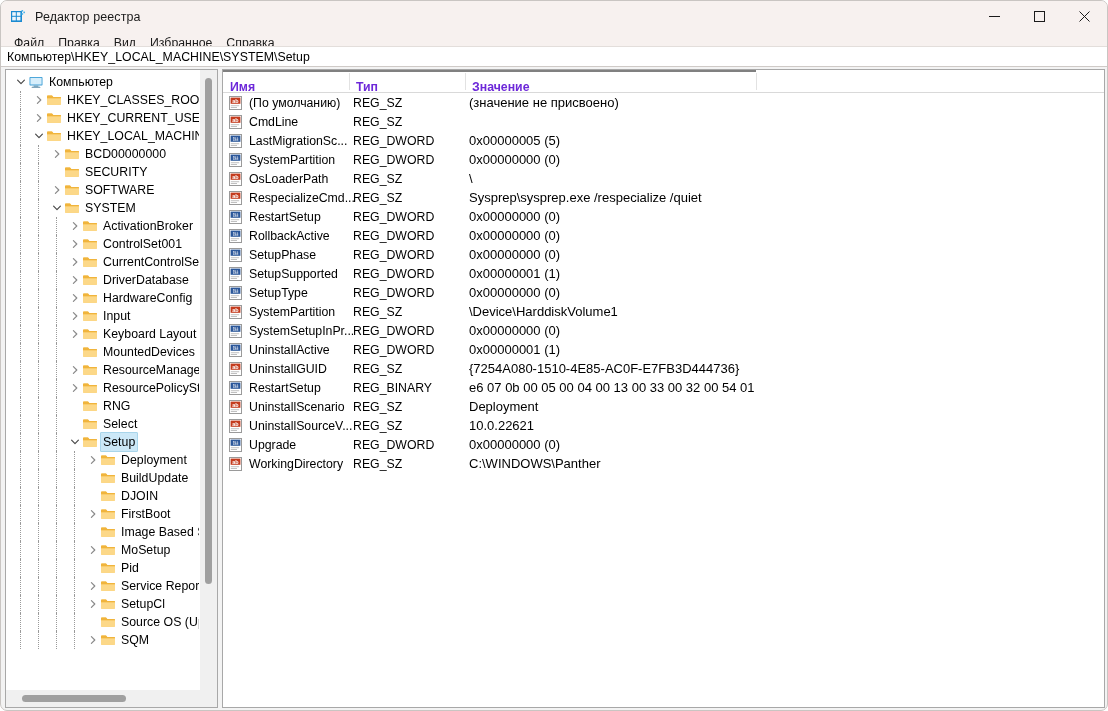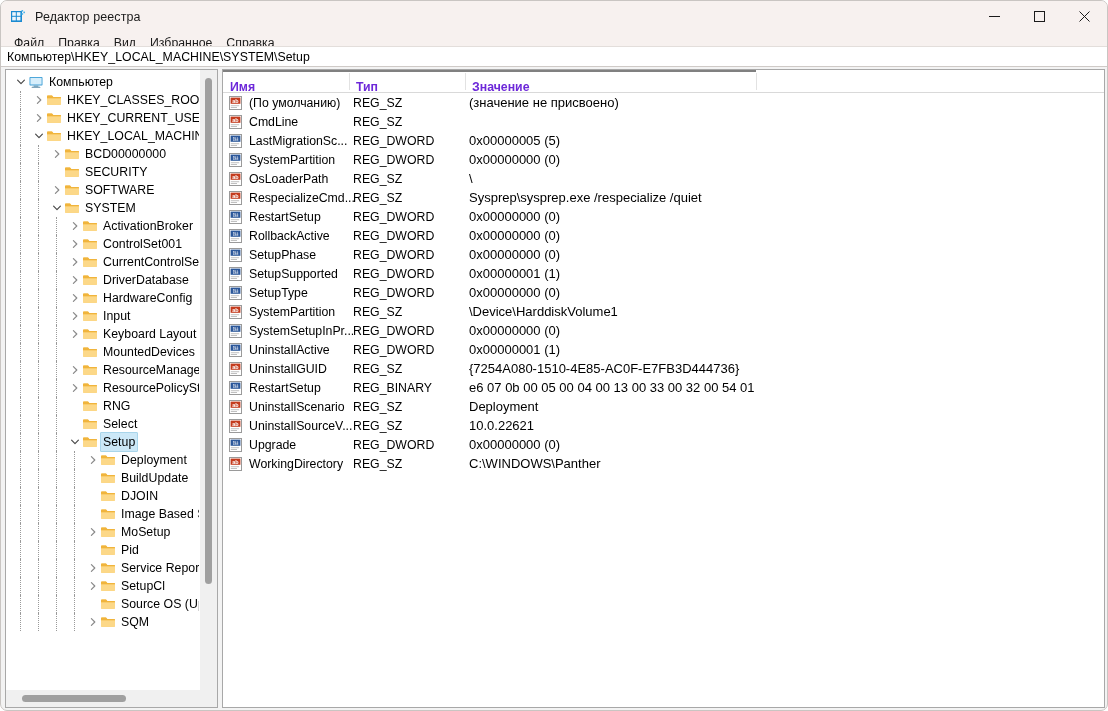--- a/index.html
+++ b/index.html
@@ -735,20 +735,38 @@
                   <path d="M1 4.2 C1 3.7 1.3 3.4 1.8 3.4 H6 L7.3 4.9 H14.2 C14.7 4.9 15 5.2 15 5.7 V6.3 H1 Z" fill="#f0b43c"></path>
                 </svg></div>
               <div class="tree-label">DJOIN</div>
             </div>
             <div class="tree-row">
               <div class="guide" style="left: 14px;"></div>
               <div class="guide" style="left: 32px;"></div>
               <div class="guide" style="left: 50px;"></div>
               <div class="guide" style="left: 68px;"></div>
               <div style="width: 80px; flex: 0 0 auto;"></div>
+              <div class="chevron">
+                <svg width="10" height="10" viewBox="0 0 10 10">
+                  <path d="M3.4 1.6 L6.8 5 L3.4 8.4" stroke="#8a8a8a" stroke-width="1.2" fill="none" stroke-linecap="round" stroke-linejoin="round"></path>
+                </svg>
+              </div>
+              <div class="folder-ico"><svg width="16" height="16" viewBox="0 0 16 16">
+                  <path d="M1 4.2 C1 3.7 1.3 3.4 1.8 3.4 H6 L7.3 4.9 H14.2 C14.7 4.9 15 5.2 15 5.7 V12 C15 12.5 14.7 12.8 14.2 12.8 H1.8 C1.3 12.8 1 12.5 1 12 Z" fill="#fcc75b"></path>
+                  <path d="M1 6.2 H15 V12 C15 12.5 14.7 12.8 14.2 12.8 H1.8 C1.3 12.8 1 12.5 1 12 Z" fill="#fcd888"></path>
+                  <path d="M1 4.2 C1 3.7 1.3 3.4 1.8 3.4 H6 L7.3 4.9 H14.2 C14.7 4.9 15 5.2 15 5.7 V6.3 H1 Z" fill="#f0b43c"></path>
+                </svg></div>
+              <div class="tree-label">FirstBoot</div>
+            </div>
+            <div class="tree-row">
+              <div class="guide" style="left: 14px;"></div>
+              <div class="guide" style="left: 32px;"></div>
+              <div class="guide" style="left: 50px;"></div>
+              <div class="guide" style="left: 68px;"></div>
+              <div style="width: 80px; flex: 0 0 auto;"></div>
               <div class="chevron"></div>
               <div class="folder-ico"><svg width="16" height="16" viewBox="0 0 16 16">
                   <path d="M1 4.2 C1 3.7 1.3 3.4 1.8 3.4 H6 L7.3 4.9 H14.2 C14.7 4.9 15 5.2 15 5.7 V12 C15 12.5 14.7 12.8 14.2 12.8 H1.8 C1.3 12.8 1 12.5 1 12 Z" fill="#fcc75b"></path>
                   <path d="M1 6.2 H15 V12 C15 12.5 14.7 12.8 14.2 12.8 H1.8 C1.3 12.8 1 12.5 1 12 Z" fill="#fcd888"></path>
                   <path d="M1 4.2 C1 3.7 1.3 3.4 1.8 3.4 H6 L7.3 4.9 H14.2 C14.7 4.9 15 5.2 15 5.7 V6.3 H1 Z" fill="#f0b43c"></path>
                 </svg></div>
               <div class="tree-label">Image Based Setup</div>
             </div>
             <div class="tree-row">
               <div class="guide" style="left: 14px;"></div>

